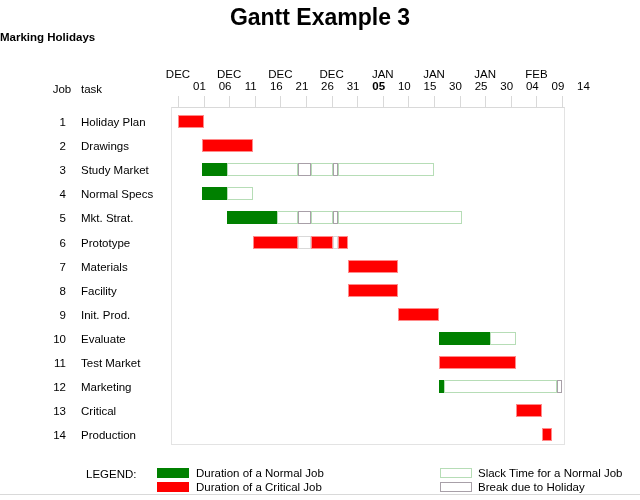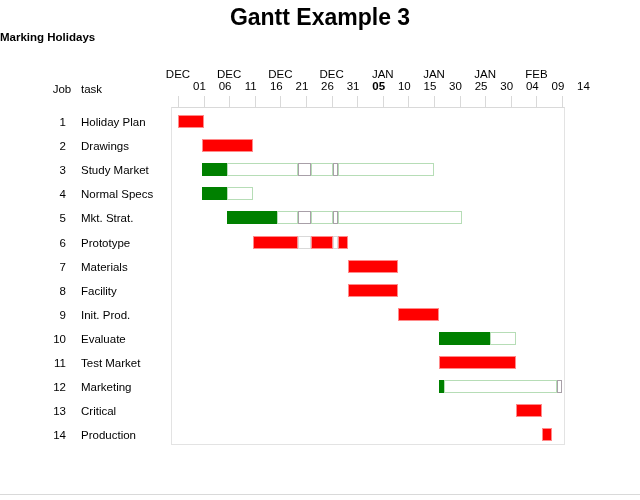--- a/index.html
+++ b/index.html
@@ -232,15 +232,28 @@
       <div class="seg normal" style="left: 268.12px; width: 51.2px; top: 224.9px;"></div>
       <div class="seg slack" style="left: 319.32px; width: 25.6px; top: 224.9px;"></div>
       <div class="seg critical" style="left: 268.12px; width: 76.8px; top: 249px;"></div>
       <div class="seg normal" style="left: 268.12px; width: 5.12px; top: 273.1px;"></div>
       <div class="seg slack" style="left: 273.24px; width: 112.64px; top: 273.1px;"></div>
       <div class="seg holiday" style="left: 385.88px; width: 5.12px; top: 273.1px;"></div>
       <div class="seg critical" style="left: 344.92px; width: 25.6px; top: 297.2px;"></div>
       <div class="seg critical" style="left: 370.52px; width: 10.24px; top: 321.3px;"></div>
     </div>
 
+  <div class="legend">
+    <div class="legend-title">LEGEND:</div>
+    <div id="legend-items">
+        <div class="lg-sw normal" style="left: 157px; top: 6px;"></div>
+        <div class="lg-tx" style="left: 196px; top: 5px;">Duration of a Normal Job</div>
+        <div class="lg-sw critical" style="left: 157px; top: 20px;"></div>
+        <div class="lg-tx" style="left: 196px; top: 19px;">Duration of a Critical Job</div>
+        <div class="lg-sw slack" style="left: 440px; top: 6px;"></div>
+        <div class="lg-tx" style="left: 478px; top: 5px;">Slack Time for a Normal Job</div>
+        <div class="lg-sw holiday" style="left: 440px; top: 20px;"></div>
+        <div class="lg-tx" style="left: 478px; top: 19px;">Break due to Holiday</div>
+      </div>
+  </div>
   <div class="rule"></div>
 
 </div>
 
 </body></html>

